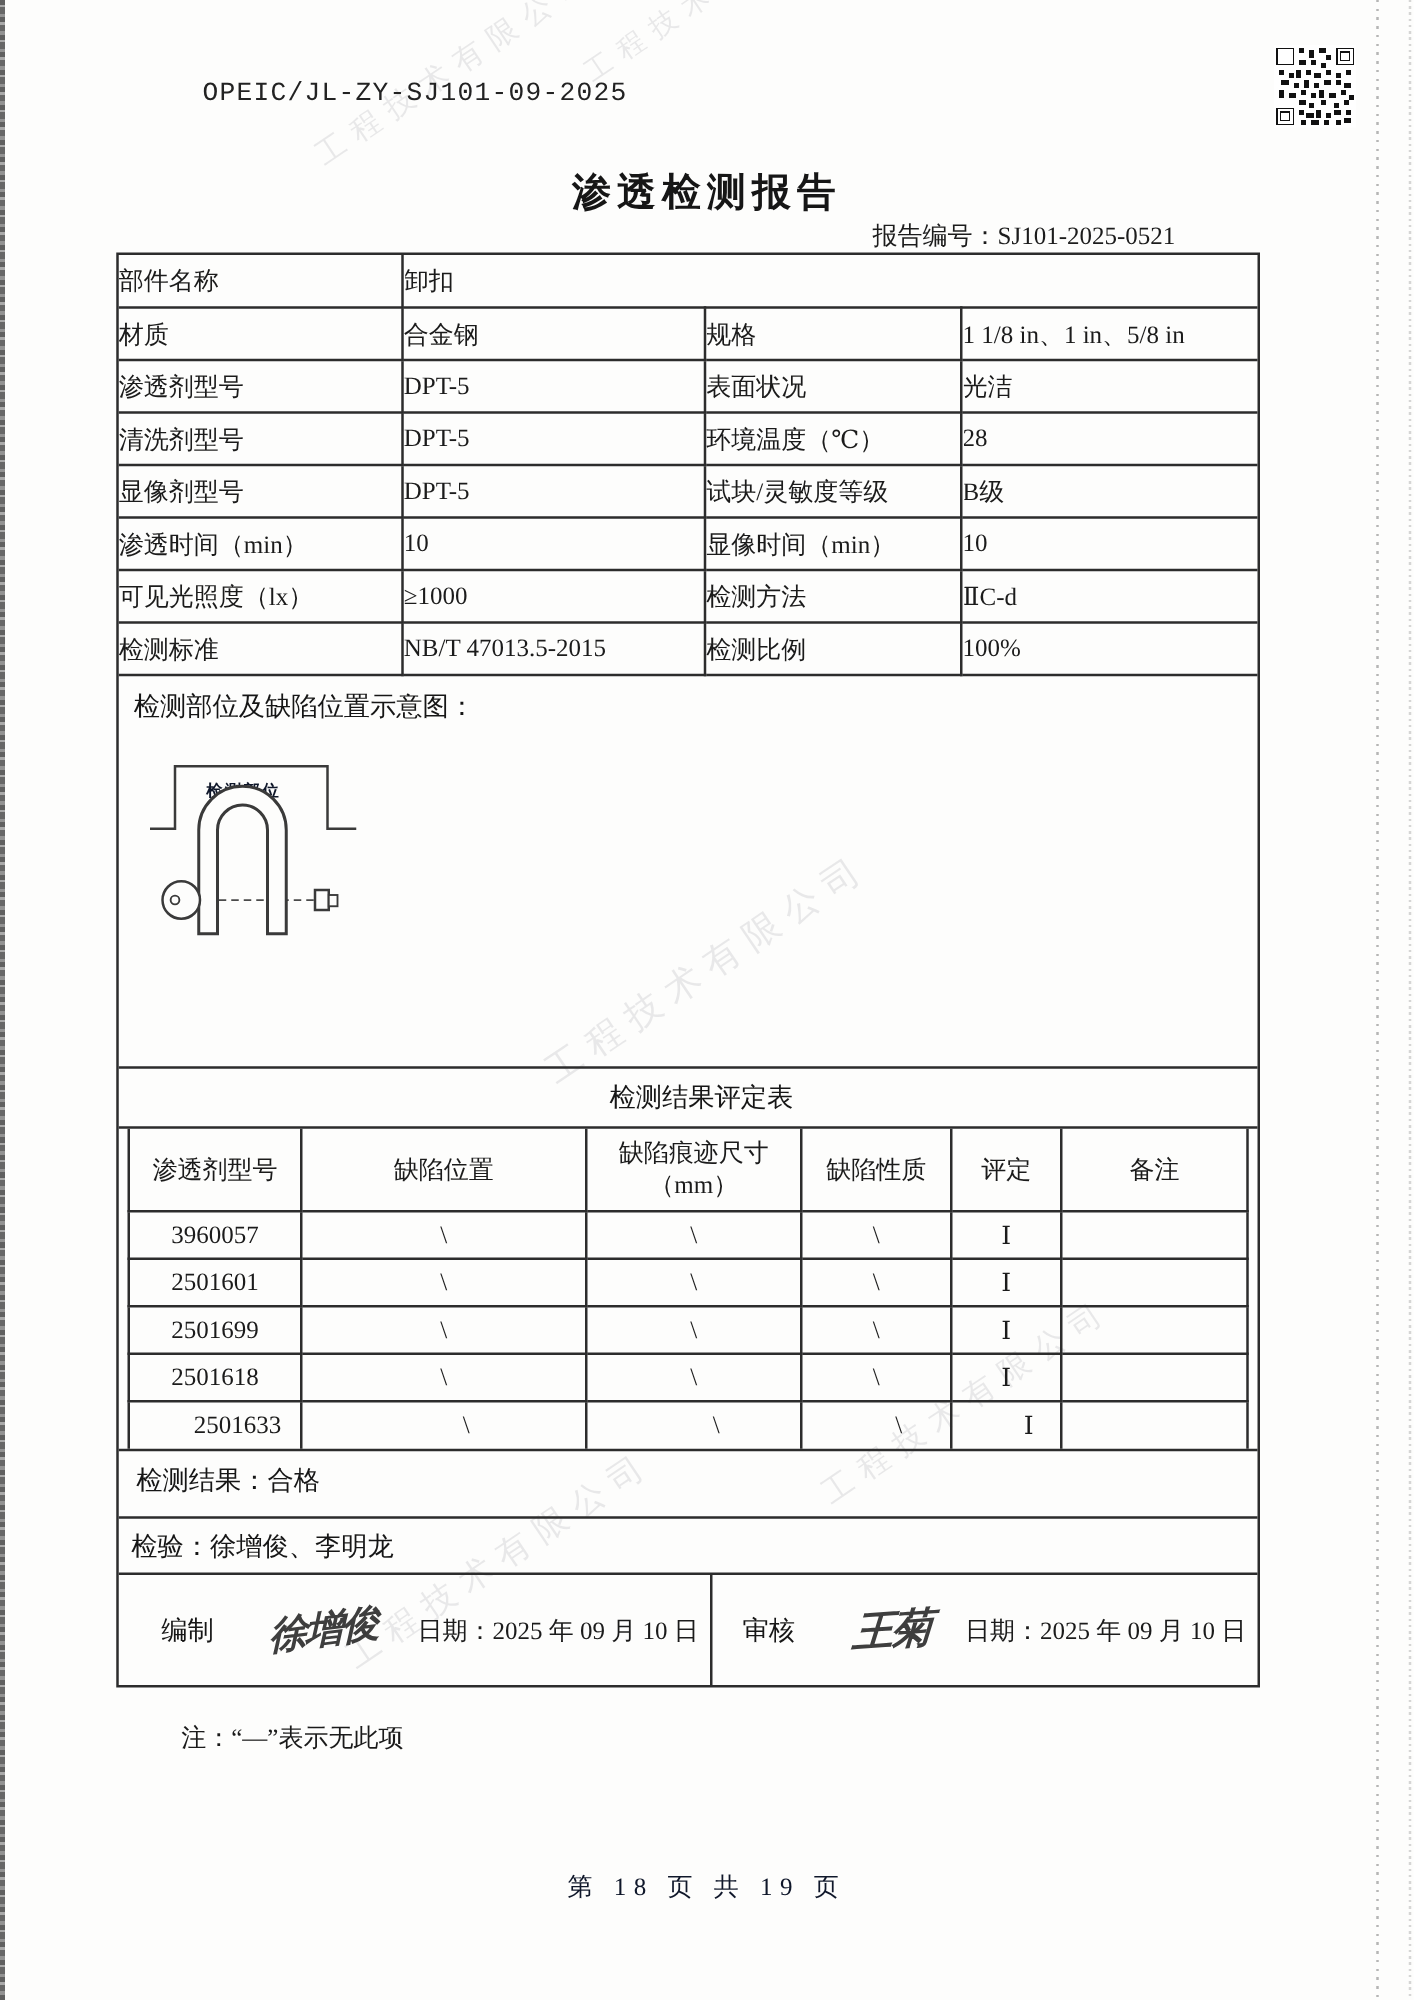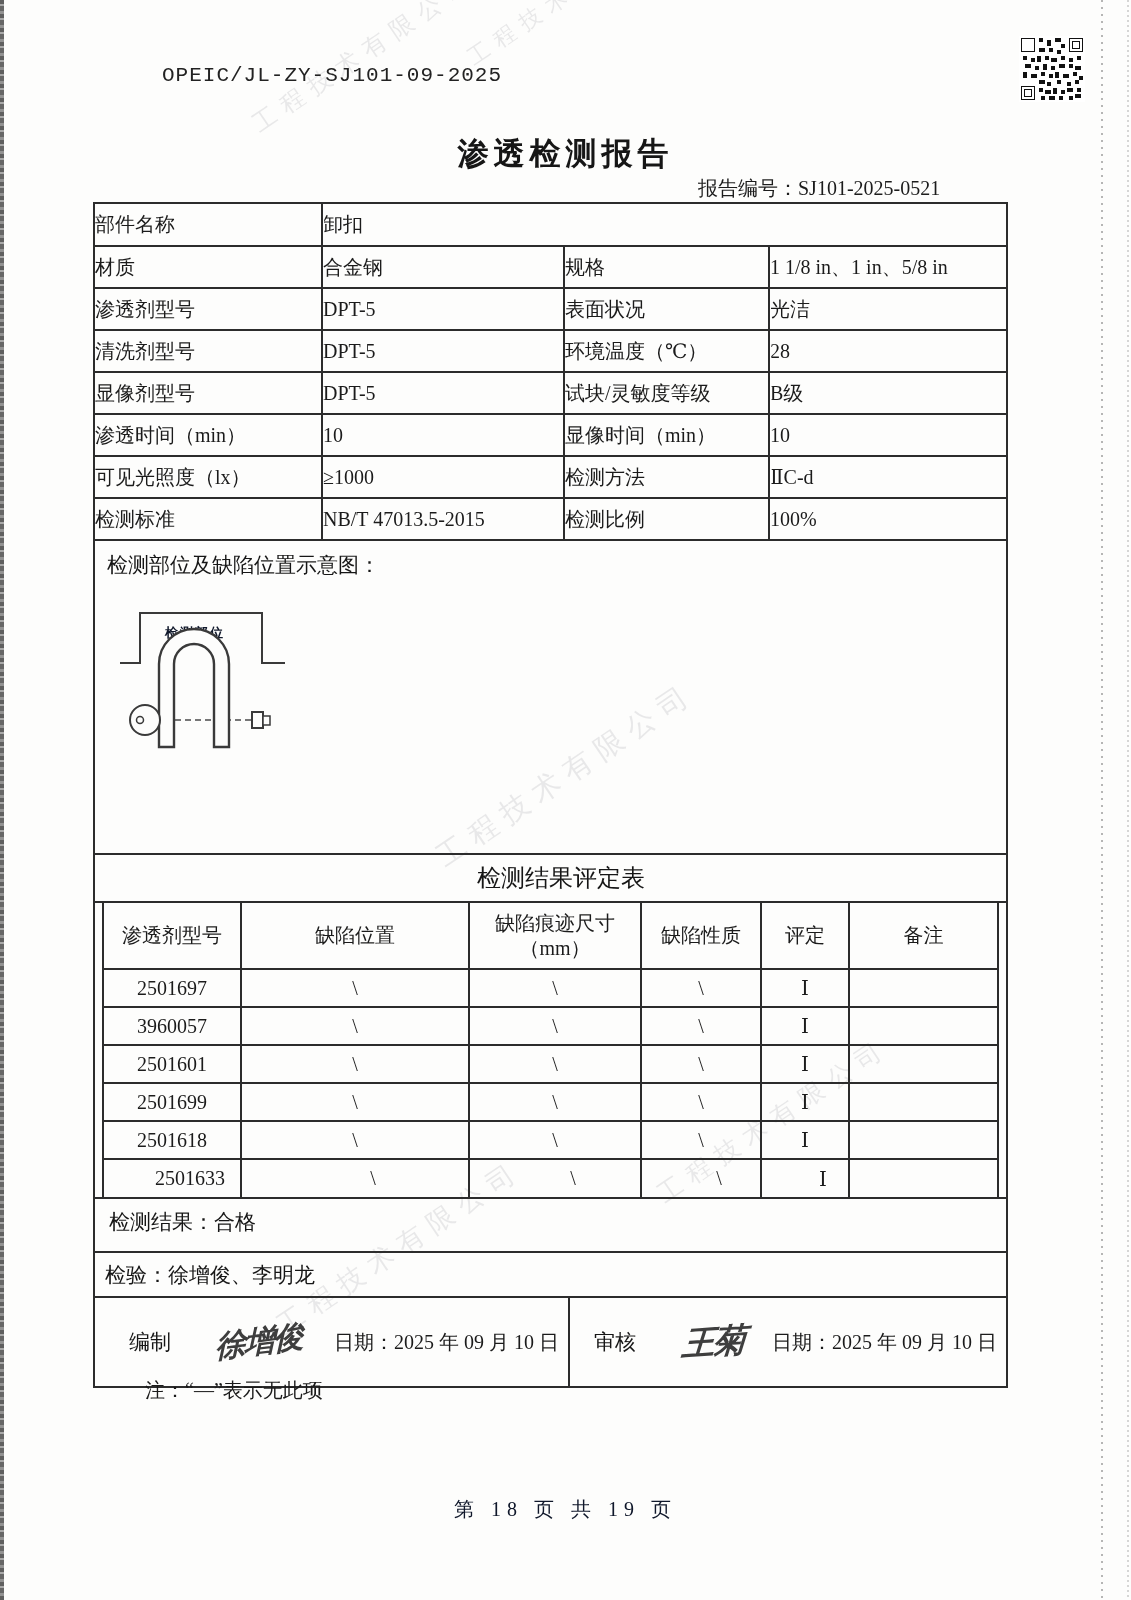--- a/index.html
+++ b/index.html
@@ -54,21 +54,21 @@
   .info-table tr td:last-child { border-right:none;border-radius:18px; }
   .diagram-section { position:relative; height:312px; }
   .diagram-title { position:absolute; left:12px; top:10px; font-size:21px; color:#161616; }
   .part-label {
     position:absolute; left:70px; top:50px; font-size:13px; font-weight:bold; letter-spacing:2px;
     color:#0f172a; font-family:"Liberation Sans","DejaVu Sans",sans-serif;margin-top:33px;
   }
   .shackle-svg { position:absolute; left:20px; top:66px; }
   .results-band {
     height:50px; border-top:2px solid #2c2c2c; border-bottom:2px solid #2c2c2c;
-    display:flex; align-items:center; justify-content:center; font-size:24px; color:#161616;padding-left:21px;
+    display:flex; align-items:center; justify-content:center; font-size:21px; color:#161616;padding-left:21px;
   }
   .results-wrap { padding:0 7px; }
   .results-table { width:897px; }
   .results-table td, .results-table th {
     border:2px solid #2c2c2c; text-align:center; vertical-align:middle;
     font-size:20px; font-weight:normal; color:#1b1b1b;
   }
   .results-table thead th { height:66px; }
   .results-table tbody td { height:38px; }
   .results-table thead th { border-top:none; }
@@ -280,28 +280,20 @@
               <span>缺陷痕迹尺寸</span>
               <span>（mm）</span>
             </th>
             <th>缺陷性质</th>
             <th>评定</th>
             <th>备注</th>
           </tr>
         </thead>
         <tbody>
           <tr>
-            <td>2501697</td>
-            <td class="slash-cell">\</td>
-            <td class="slash-cell">\</td>
-            <td class="slash-cell">\</td>
-            <td class="grade-cell">Ⅰ</td>
-            <td></td>
-          </tr>
-          <tr>
             <td>3960057</td>
             <td class="slash-cell">\</td>
             <td class="slash-cell">\</td>
             <td class="slash-cell">\</td>
             <td class="grade-cell">Ⅰ</td>
             <td></td>
           </tr>
           <tr>
             <td>2501601</td>
             <td class="slash-cell">\</td>

